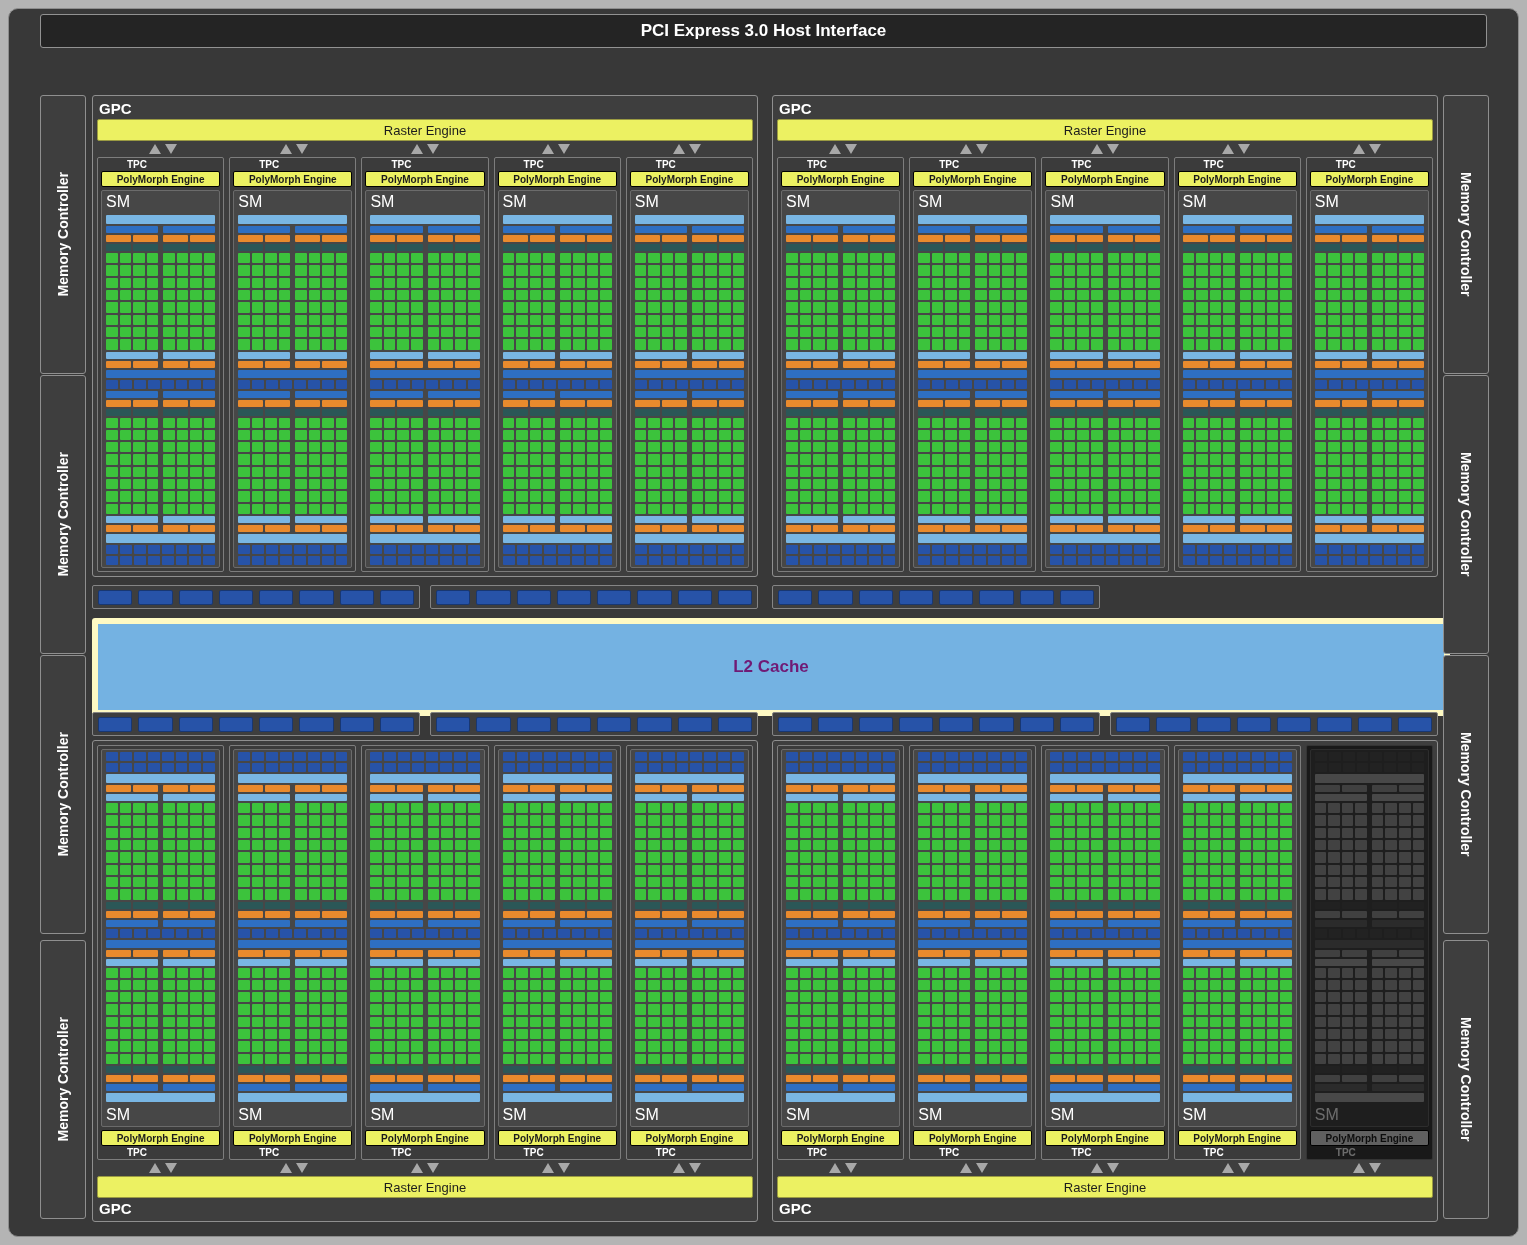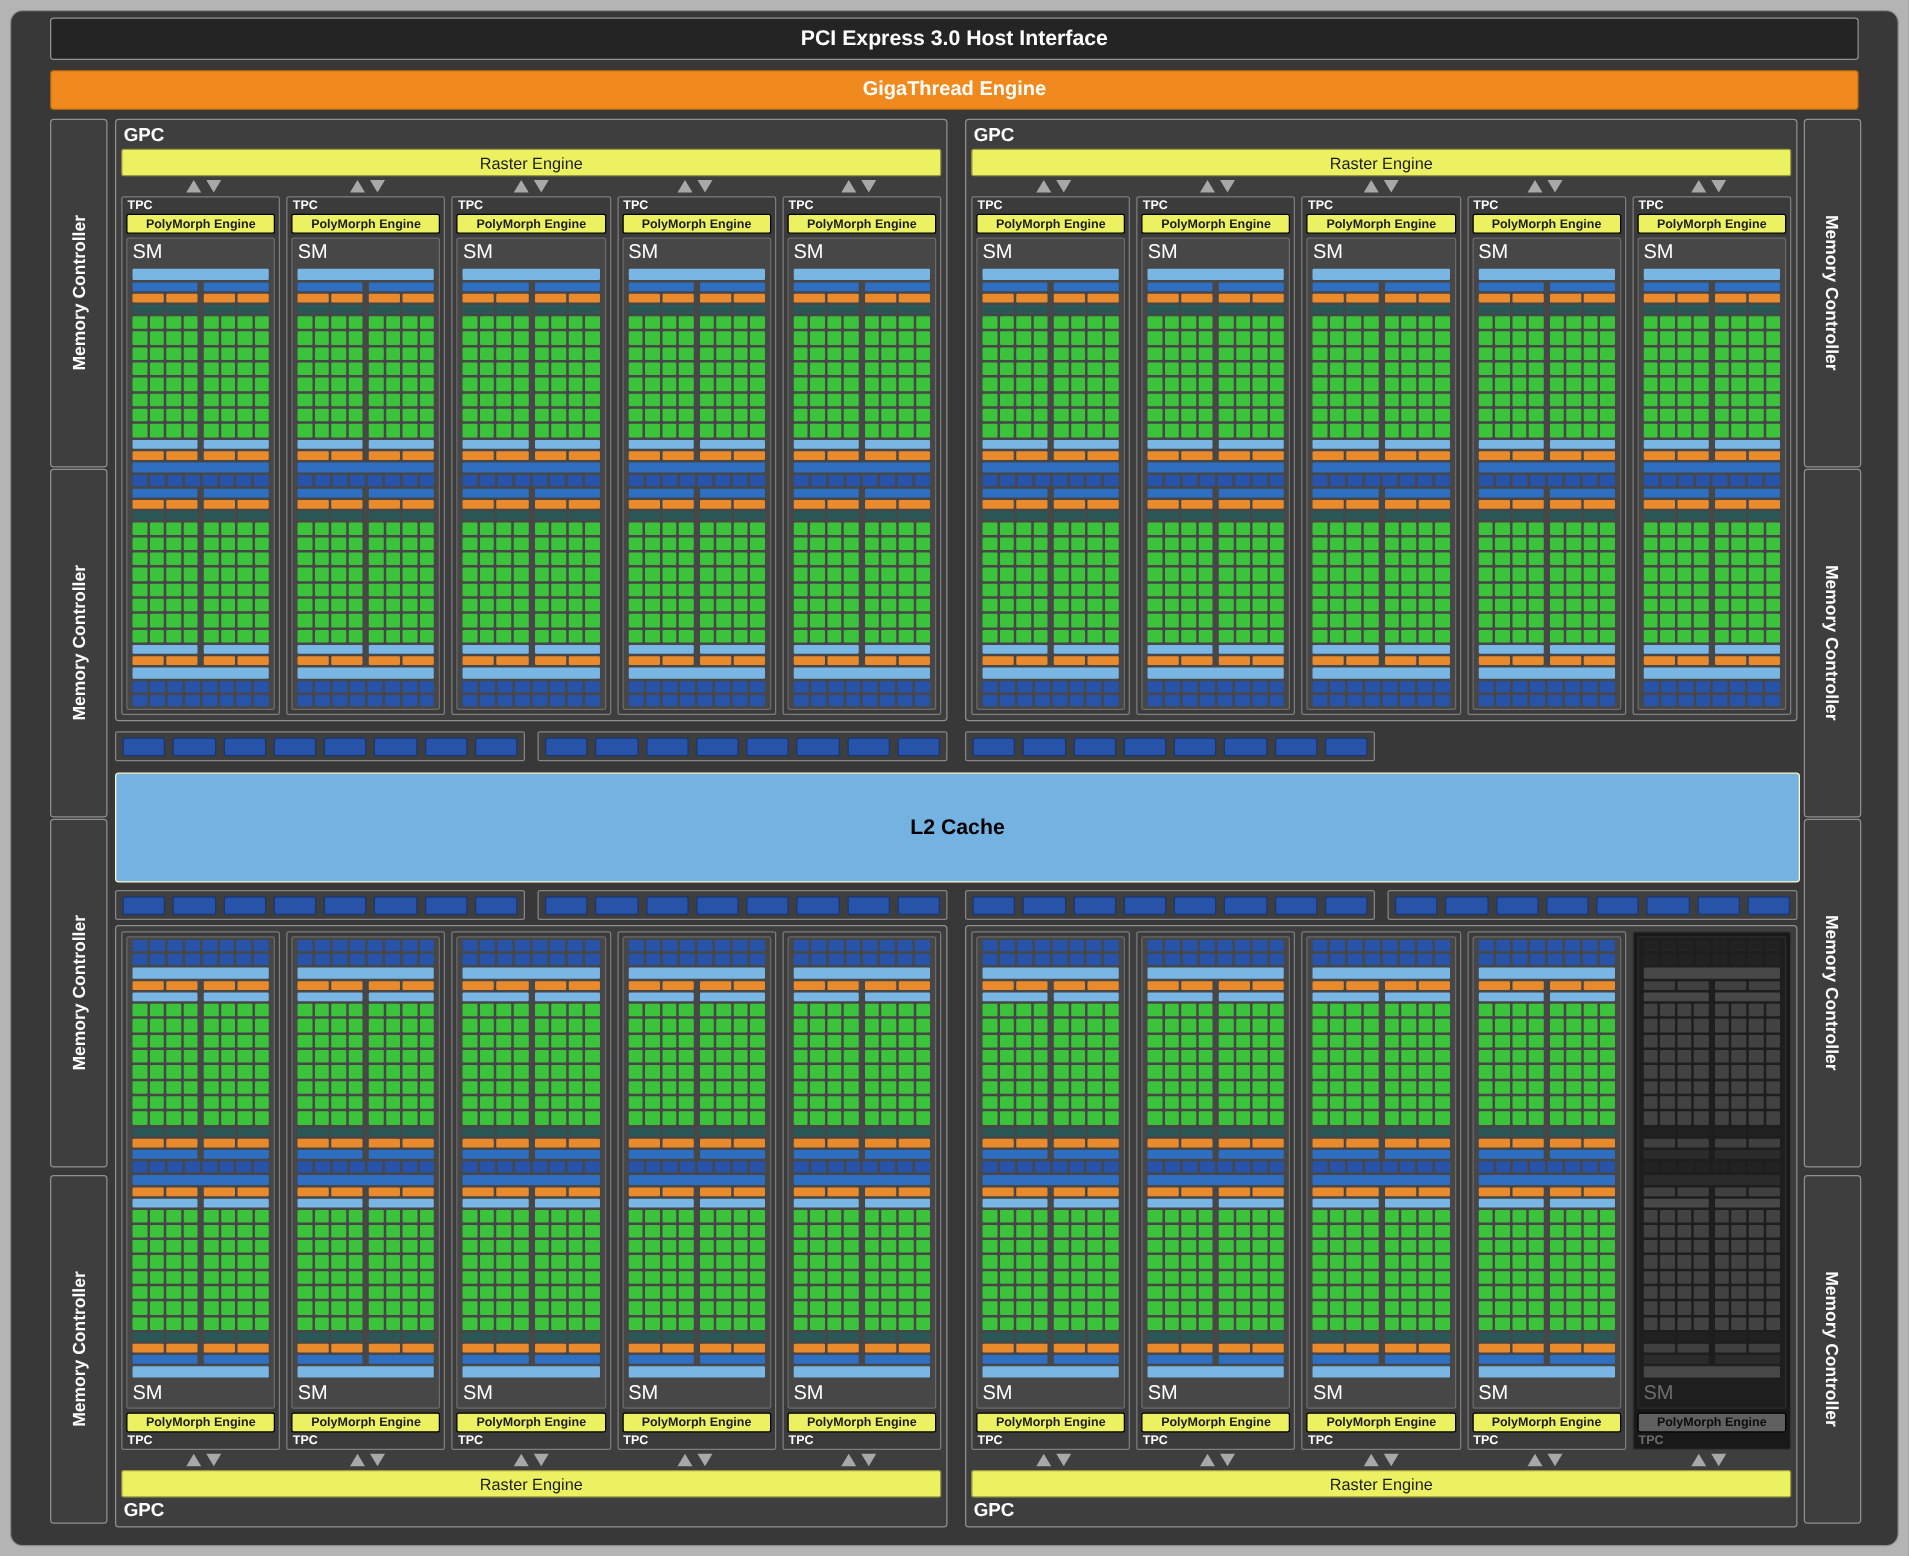--- a/index.html
+++ b/index.html
@@ -17,22 +17,22 @@
        color:#fff;font-weight:bold;font-size:16px;}
 
   
   .mc{position:absolute;width:44px;height:277px;background:#3e3e3e;border:1px solid #8f8f8f;
       border-radius:3px;display:flex;align-items:center;justify-content:center;}
   .mc span{writing-mode:vertical-rl;color:#fff;font-weight:bold;font-size:14px;white-space:nowrap;}
   .mc.left span{transform:rotate(180deg);}
 
   
   .l2{position:absolute;left:92px;top:618px;width:1346px;height:86px;background:var(--c-l2,#74b2e2);
-      border:1px solid #fef9c3;border-radius:3px;display:flex;align-items:center;justify-content:center;
-      color:#000000;font-weight:bold;font-size:17px;}
+      border:6px solid #fef9c3;border-radius:3px;display:flex;align-items:center;justify-content:center;
+      color:#701a75;font-weight:bold;font-size:17px;}
 
   
   .ropgroup{position:absolute;width:328px;height:24px;background:#3e3e3e;border:1px solid #858585;
       border-radius:2px;display:flex;align-items:center;gap:6px;padding:0 5px;box-sizing:border-box;}
   .ropseg{flex:1;height:13px;background:var(--c-darkblue,#2753a8);border:1px solid #183772;border-radius:2px;}
 
   
   .gpc{position:absolute;width:666px;height:482px;background:#3e3e3e;border:1px solid #8f8f8f;
        border-radius:3px;box-sizing:border-box;display:flex;flex-direction:column;padding:2px 4px 4px;}
   .gpc-tl{left:92px;top:95px}.gpc-tr{left:772px;top:95px}
@@ -45,21 +45,21 @@
   .arrow-cell{flex:1;display:flex;align-items:center;justify-content:center;}
   .tri{width:0;height:0;border-left:6px solid transparent;border-right:6px solid transparent;margin:0 2px;}
   .tri.up{border-bottom:10px solid #a8a8a8;}
   .tri.down{border-top:10px solid #a8a8a8;}
 
   
   .tpc-row{flex:1;display:flex;gap:5px;min-height:0;}
   .tpc{flex:1;background:#3b3b3b;border:1px solid #7d7d7d;border-radius:2px;display:flex;
        flex-direction:column;box-sizing:border-box;min-width:0;}
   .tpc.disabled{filter:grayscale(1) brightness(0.42);}
-  .tpc-label{color:#fff;font-weight:bold;font-size:10px;padding:1px 4px;flex:none;}
+  .tpc-label{color:#fff;font-weight:bold;font-size:10px;padding:1px 4px;flex:none;margin-left:25px;}
   .poly{height:14px;flex:none;margin:0 3px;background:var(--c-yellow,#ecf162);border:1px solid #000000;
        border-radius:2px;display:flex;align-items:center;justify-content:center;
        color:#1c1c1c;font-weight:bold;font-size:10px;white-space:nowrap;overflow:hidden;}
 
   
   .sm{flex:1;margin:3px;background:#474747;border:1px solid #6b6b6b;border-radius:2px;
       display:flex;flex-direction:column;box-sizing:border-box;min-height:0;}
   .sm-label{color:#fff;font-weight:normal;font-size:16px;padding:2px 4px;flex:none;}
   .sm-content{flex:1;display:flex;flex-direction:column;gap:2px;padding:2px 4px;min-height:0;}
   .r{flex:none;border-radius:1px;}
@@ -81,23 +81,20 @@
 </head>
 <body>
 
 <div class="frame" id="root">
   <div class="board"></div>
 
   <div class="pci">
     <span>PCI Express 3.0 Host Interface</span>
   </div>
 
-  <div class="giga">
-    <span>GigaThread Engine</span>
-  </div>
 
   <div class="gpc gpc-tl" id="gpc-tl">
       <div class="gpc-label">GPC</div>
       <div class="raster">Raster Engine</div>
       <div class="arrow-row">
         <div class="arrow-cell">
           <div class="tri up"></div>
           <div class="tri down"></div>
         </div>
         <div class="arrow-cell">

